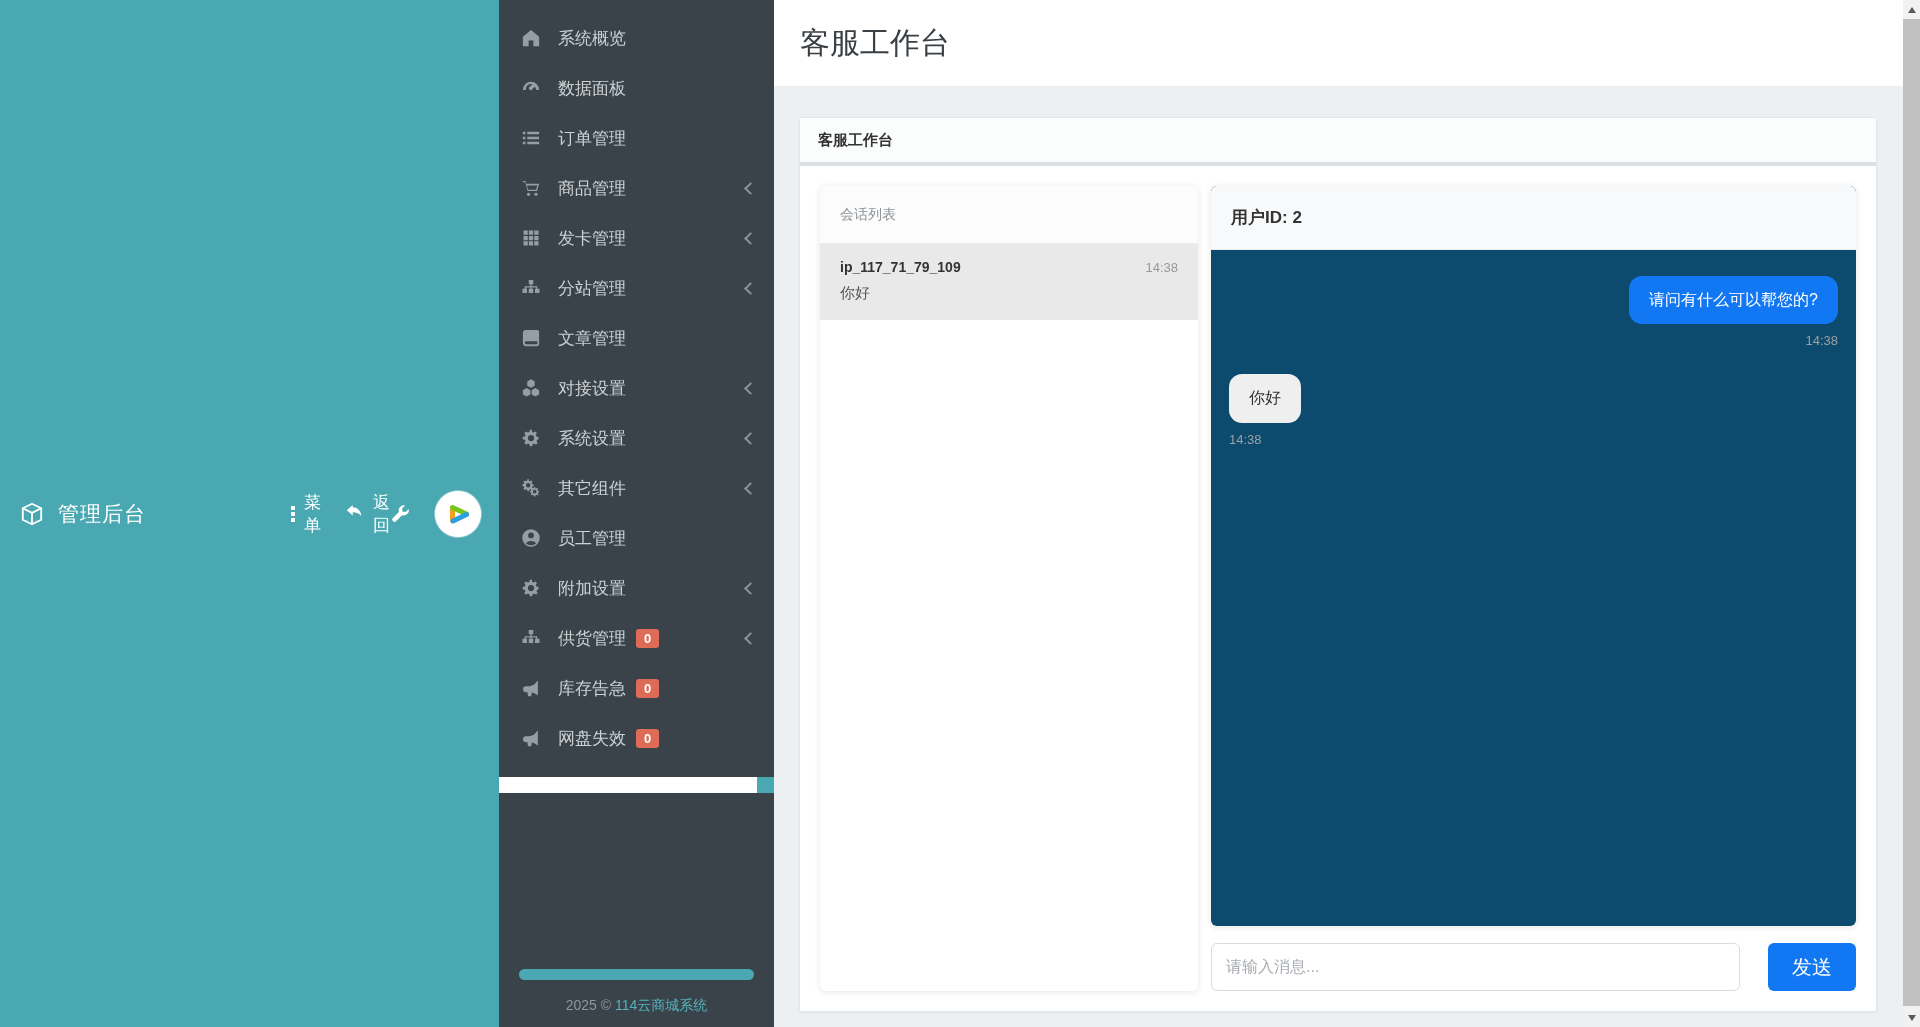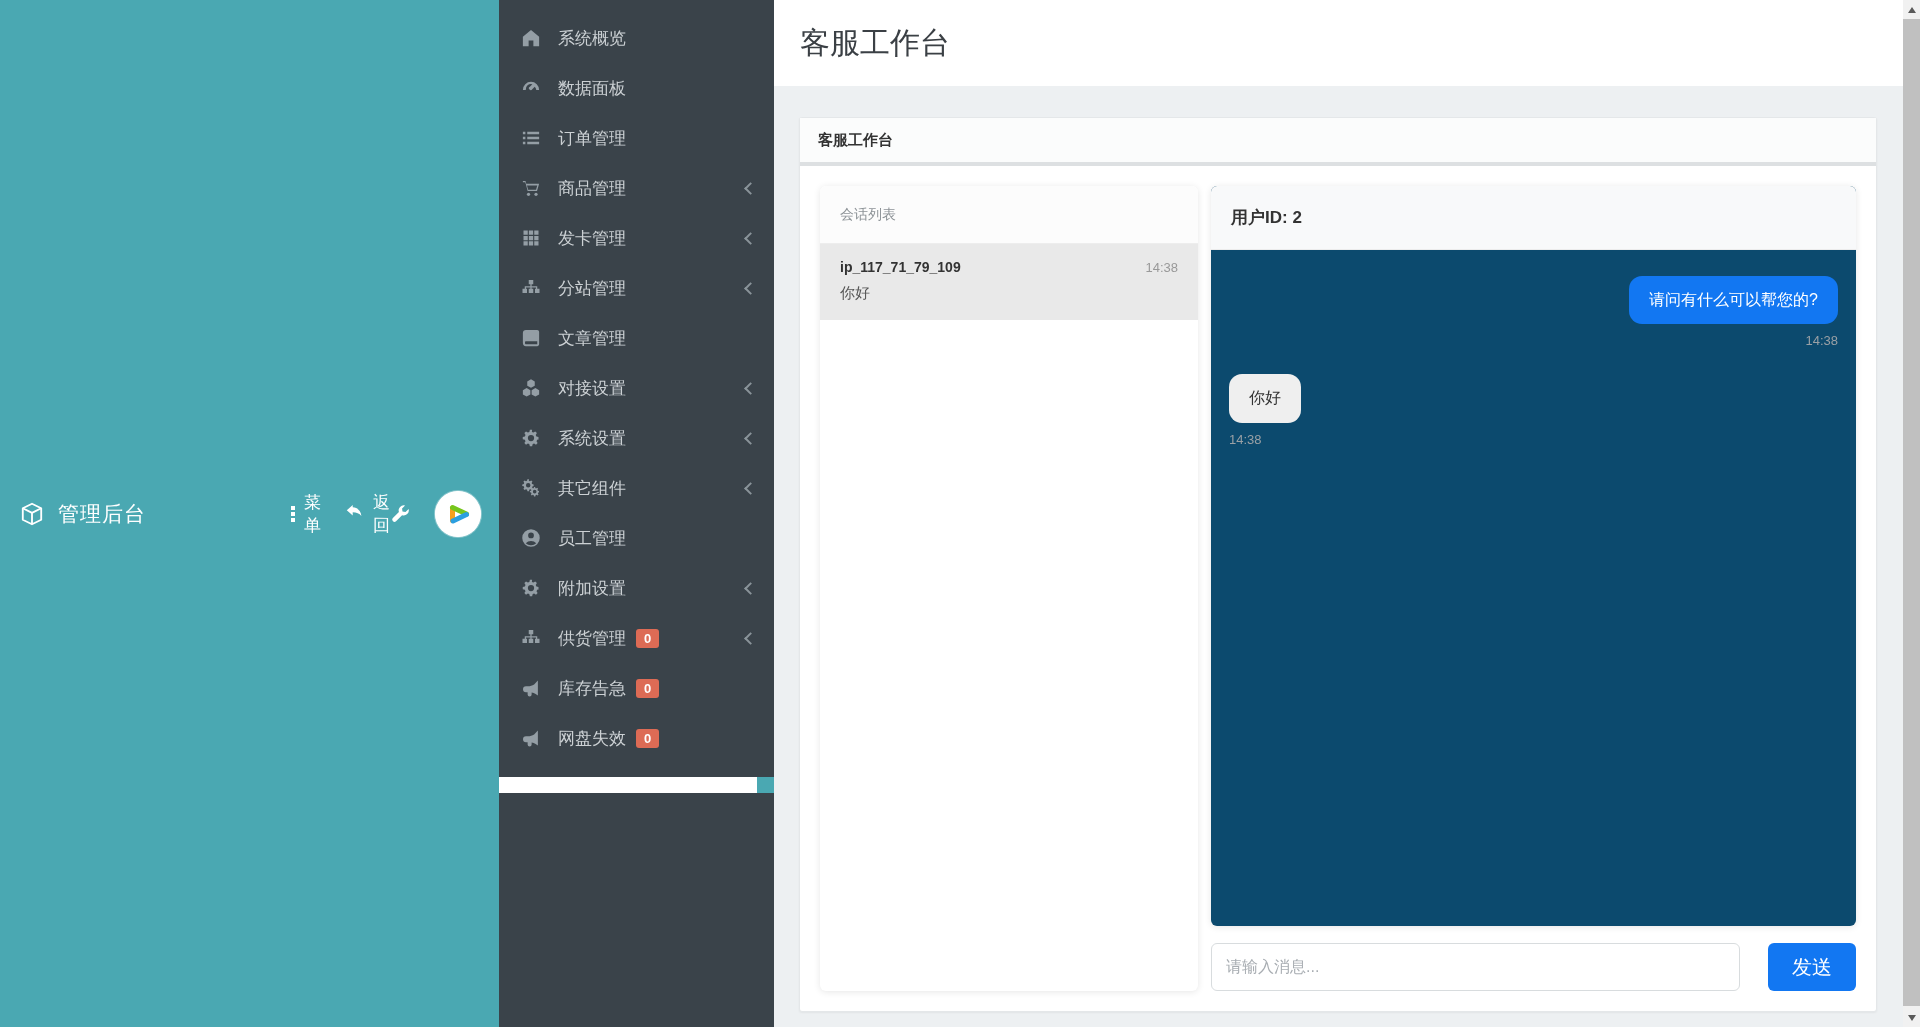--- a/index.html
+++ b/index.html
@@ -289,20 +289,26 @@
                   <path d="M13.5 2v12l-1.8-1.3a7.5 7.5 0 0 0-3.2-1.2v1.7a1.6 1.6 0 0 1-3.2 0v-1.9H4a2.4 2.4 0 0 1 0-4.8h1.5c1.8 0 3.5-.5 5-1.4z"></path>
                 </svg>
               </span>
               <span class="lbl">网盘失效</span>
               <span class="badge">0</span>
             </div>
           </nav>
         <div class="side-strip">
             <i></i>
           </div>
+        <div class="side-bottom">
+          <div class="progress-bar"></div>
+          <div class="copyright">
+            <span>2025 © </span><a>114云商城系统</a>
+          </div>
+        </div>
       </aside>
 
       <main class="content">
         <div class="title-band">
           <h1 class="page-title">客服工作台</h1>
         </div>
         <div class="content-body">
           <div class="panel">
             <div class="panel-header">客服工作台</div>
             <div class="panel-body">

